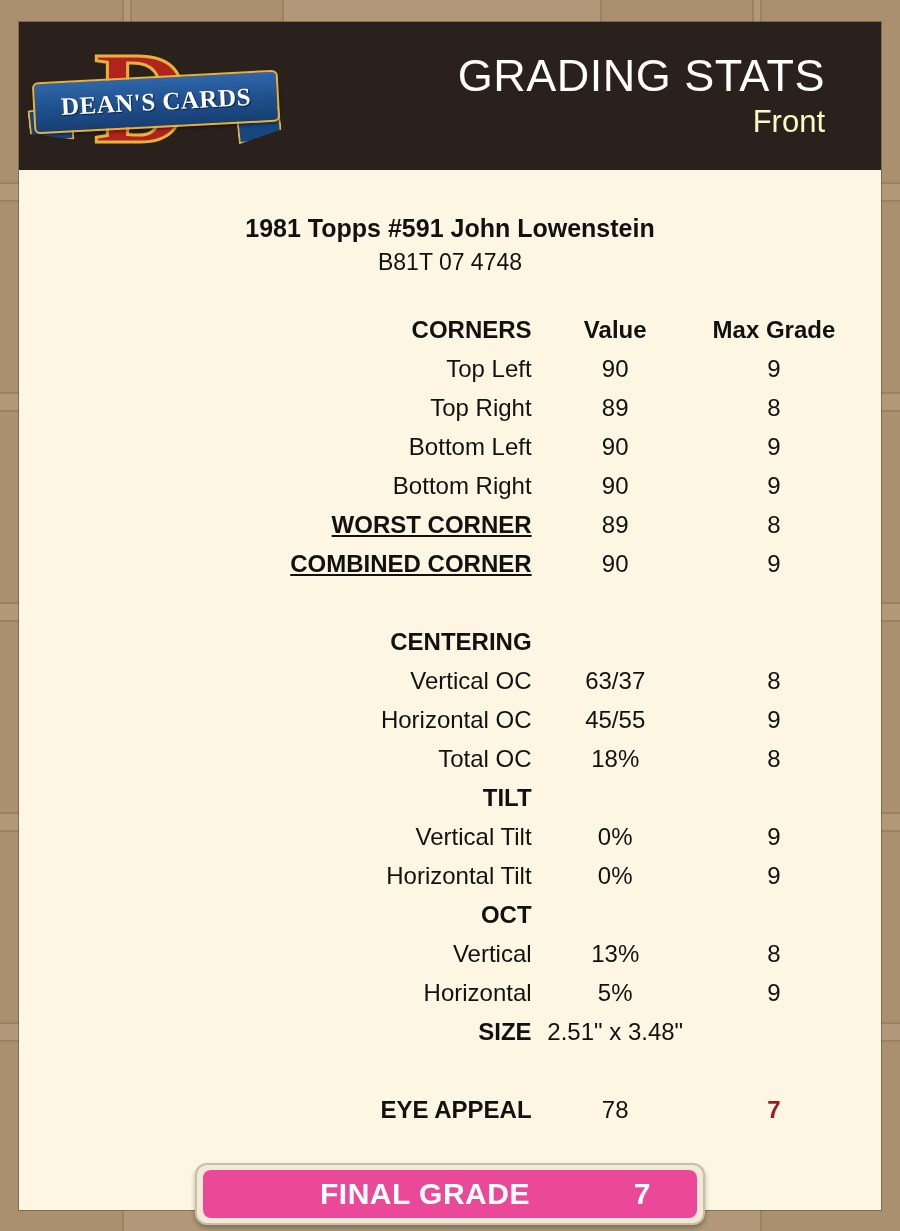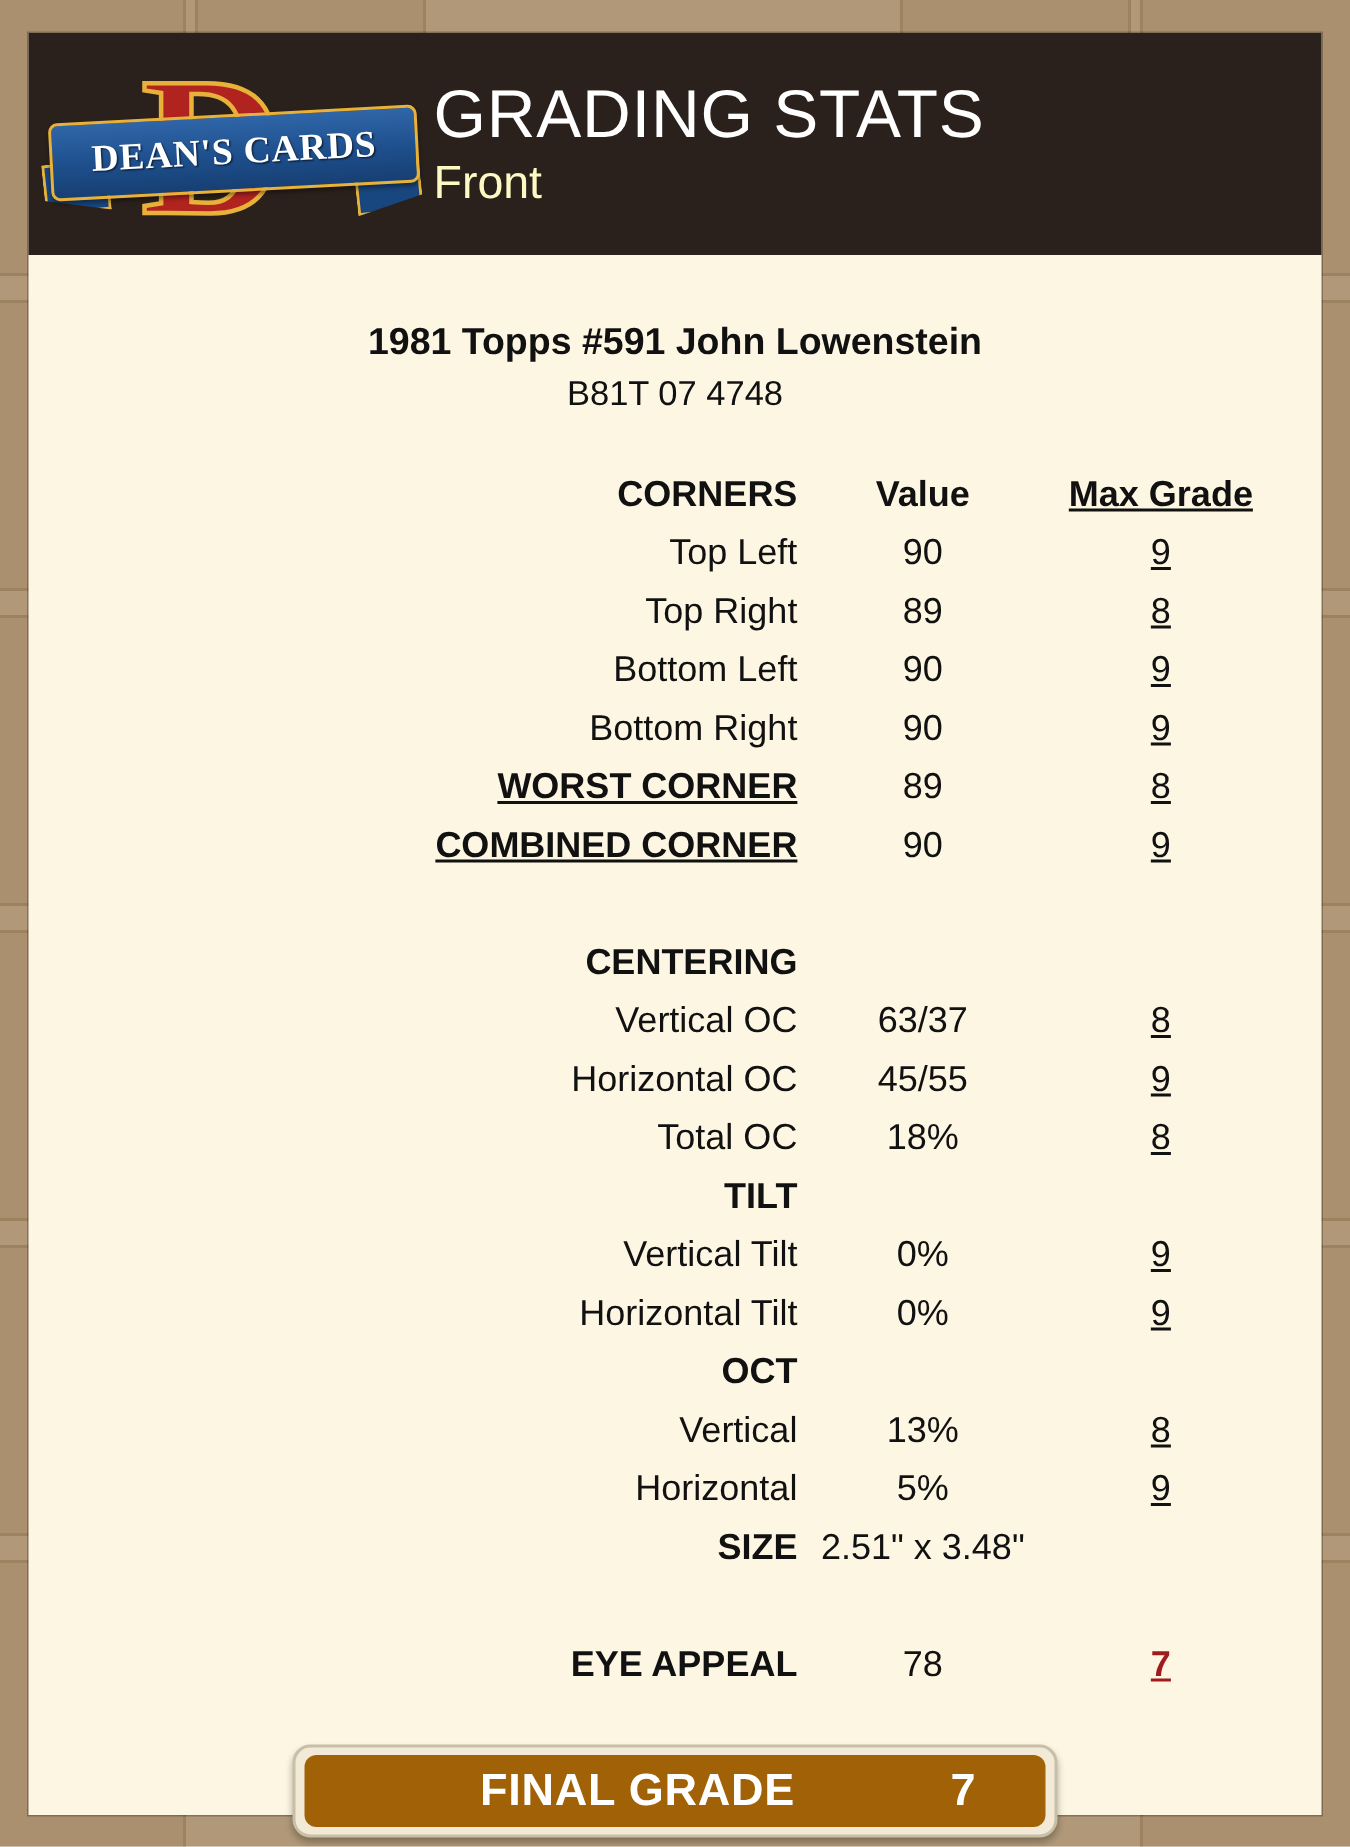--- a/index.html
+++ b/index.html
@@ -101,22 +101,22 @@
     width: 40px;
     height: 30px;
     background: #18467e;
     border: 2px solid #e8b13a;
   }
   .logo-tail-left { left: 10px; clip-path: polygon(0 0, 100% 0, 100% 100%, 0 70%); transform: rotate(-6deg);}
   .logo-tail-right { left: 218px; clip-path: polygon(0 0, 100% 0, 100% 70%, 0 100%); transform: rotate(-6deg);}
 
   .header-titles {
     flex: 1 1 auto;
-    text-align: left;
-    padding-right: 24px;
+    text-align: right;
+    padding-right: 56px;
   }
   .header-title {
     color: #ffffff;
     font-size: 45px;
     letter-spacing: 0.5px;
     line-height: 52px;
   }
   .header-subtitle {
     color: #fef9c3;
     font-size: 31px;
@@ -149,21 +149,21 @@
     color: #111111;
   }
   table.stats td {
     font-size: 24px;
     padding: 2px 0;
     height: 35px;
     vertical-align: middle;
   }
   td.col-label { width: 360px; text-align: right; }
   td.col-value { width: 180px; text-align: center; }
-  td.col-grade { width: 160px; text-align: center; text-decoration: underline; }
+  td.col-grade { width: 160px; text-align: center; }
 
   .section-head { font-weight: bold; font-size: 25px; }
   .indent { padding-left: 50px !important; }
   .spacer td { height: 20px; padding: 0; }
   .bold { font-weight: bold; text-decoration: underline; }
   .eye-grade { color: #a01b1b; font-weight: bold; }
   .size-value { text-align: center; }
 
   .final-wrap {
     margin: 34px auto 0 auto;
@@ -178,21 +178,21 @@
     border: 2px solid #c8bfa7;
     border-radius: 12px;
     box-shadow: 0 3px 5px rgba(0,0,0,0.28);
   }
   .final-inner {
     position: absolute;
     left: 8px;
     top: 7px;
     right: 8px;
     bottom: 7px;
-    background: #a16207;
+    background: #ec4899;
     border-radius: 8px;
     display: flex;
     align-items: center;
     color: #ffffff;
     justify-content: flex-end;
   }
   .final-label {
     flex: 1 1 auto;
     text-align: center;
     font-size: 30px;

